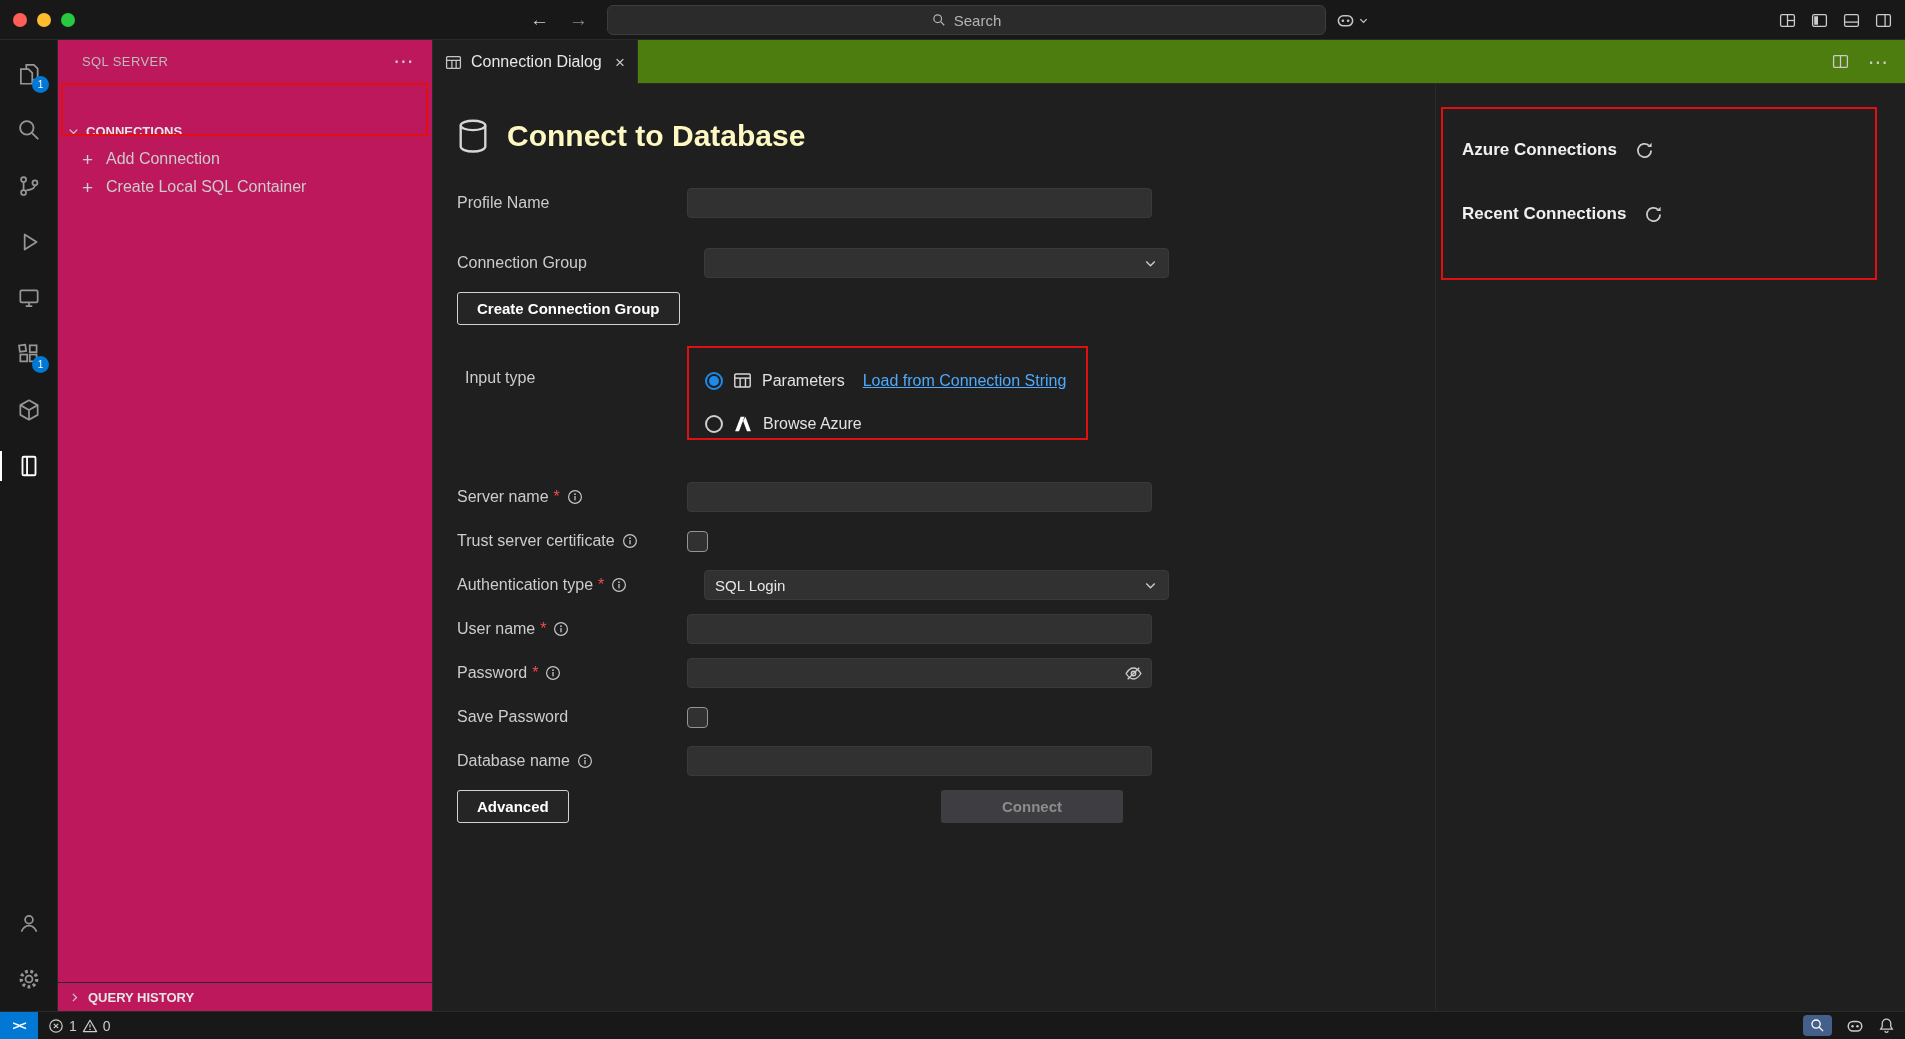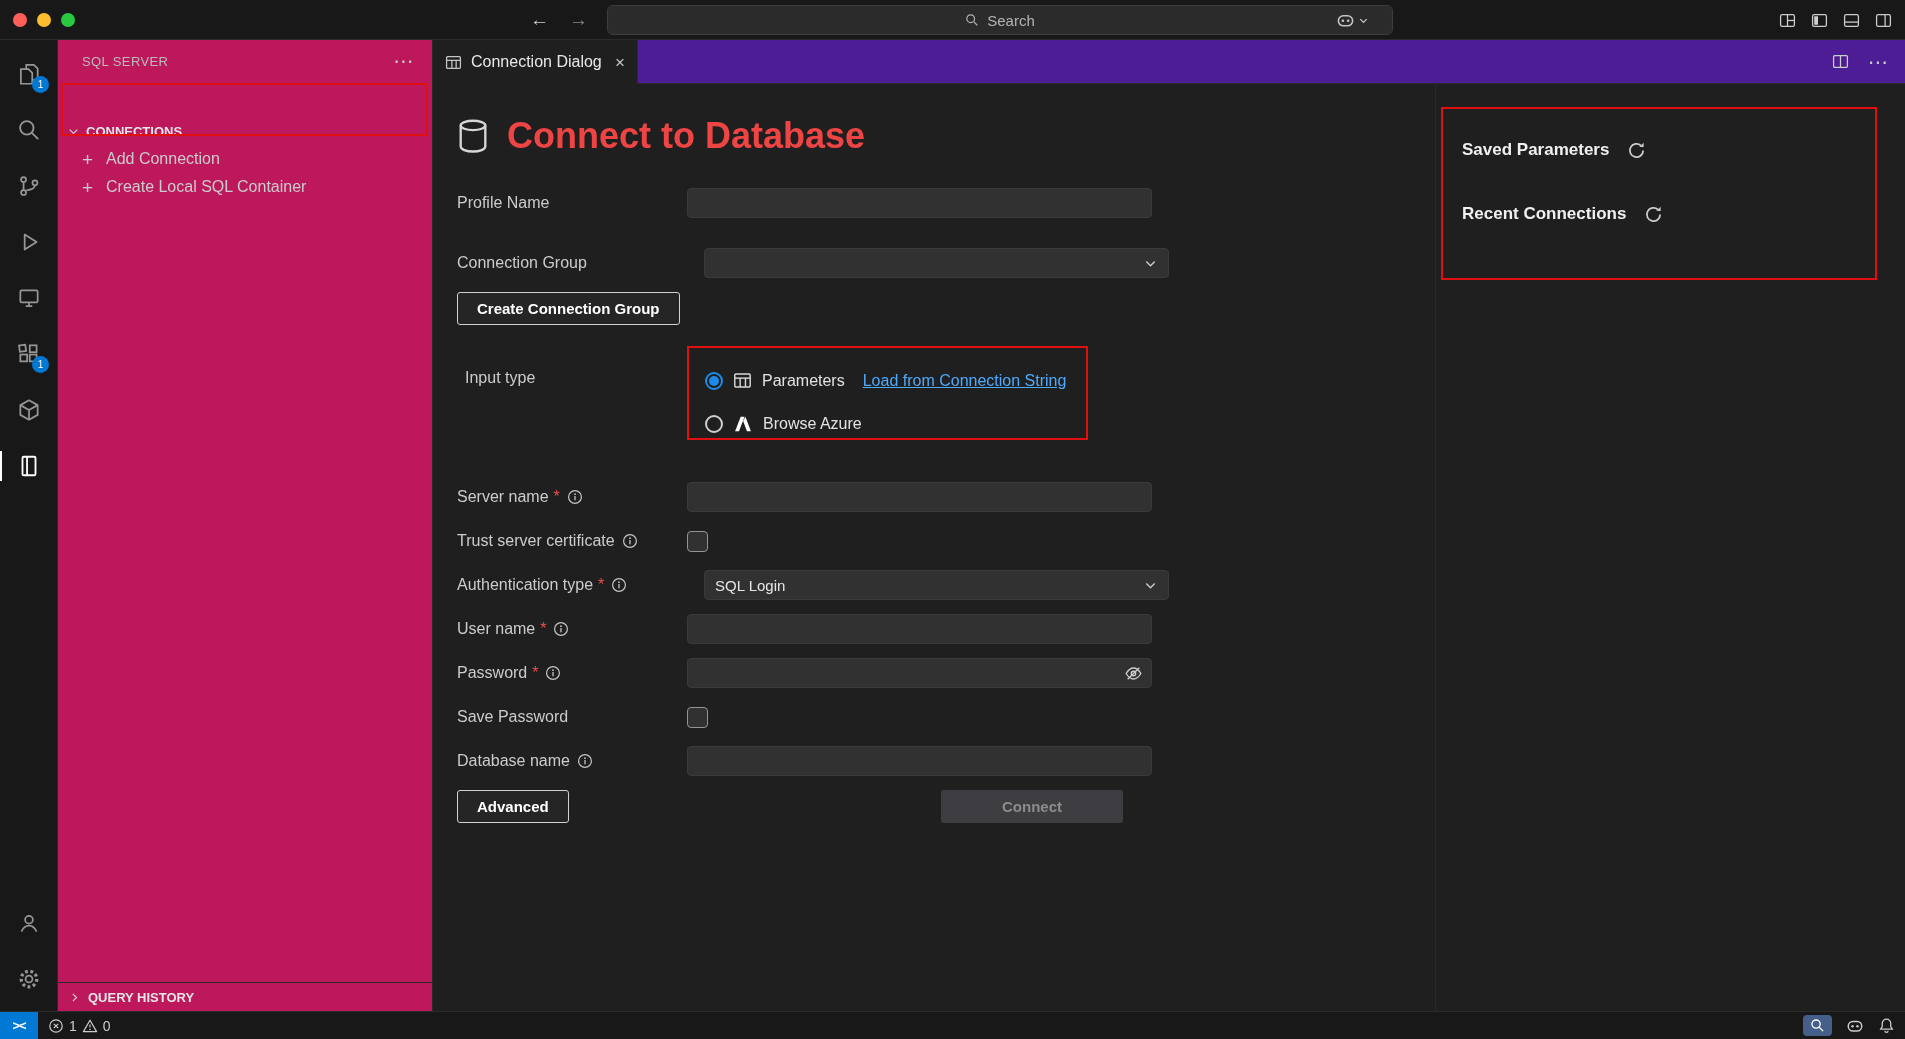--- a/index.html
+++ b/index.html
@@ -7,21 +7,21 @@
     font-family:"Liberation Sans","DejaVu Sans",sans-serif; color:#cccccc; }
   .window { position:relative; width:1905px; height:1039px; display:flex; flex-direction:column; background:#1f1f1f; }
 
   
   .titlebar { height:40px; background:#181818; border-bottom:1px solid #2a2a2a; position:relative; flex:0 0 auto; }
   .traffic { position:absolute; left:13px; top:13px; display:flex; gap:10px; }
   .tl { width:14px; height:14px; border-radius:50%; }
   .tl.red{ background:#ff5f57; } .tl.yellow{ background:#febc2e; } .tl.green{ background:#28c840; }
   .nav-arrows { position:absolute; left:530px; top:0; height:40px; display:flex; align-items:center; gap:20px; font-size:19px; }
   .nav-arrows .back{ color:#cfcfcf; } .nav-arrows .fwd{ color:#8a8a8a; }
-  .command-center { position:absolute; left:607px; top:5px; width:786px; height:30px; background:#2b2b2b;
+  .command-center { position:absolute; left:607px; top:5px; width:719px; height:30px; background:#2b2b2b;
     border:1px solid #3d3d3d; border-radius:6px; display:flex; align-items:center; justify-content:center; gap:8px;
     color:#b4b4b4; font-size:15px; }
   .tb-copilot { position:absolute; left:1336px; top:0; height:40px; display:flex; align-items:center; gap:3px; color:#c5c5c5; }
   .tb-right { position:absolute; right:13px; top:0; height:40px; display:flex; align-items:center; gap:15px; }
 
   
   .main { display:flex; height:971px; flex:0 0 auto; }
 
   
   .activitybar { width:58px; background:#181818; border-right:1px solid #2a2a2a; display:flex; flex-direction:column; padding-top:6px; }
@@ -38,30 +38,30 @@
   .more-glyph { font-size:20px; color:#cccccc; line-height:1; cursor:pointer; }
   .section-header { height:28px; display:flex; align-items:center; gap:5px; padding-left:8px;
     font-weight:700; font-size:13px; color:#e6e6e6; cursor:pointer;margin-top:35px; }
   .tree-item { height:28px; display:flex; align-items:center; gap:11px; padding-left:22px; font-size:16px; color:#cccccc; cursor:pointer; }
   .plus-glyph { font-size:19px; width:15px; text-align:center; color:#cccccc; line-height:1; }
   .sidebar-bottom { margin-top:auto; border-top:1px solid #2a2a2a; height:29px; display:flex; align-items:center; gap:7px;
     padding-left:10px; font-weight:700; font-size:13px; color:#e6e6e6; cursor:pointer; }
 
   
   .editor-col { flex:1; display:flex; flex-direction:column; background:#1f1f1f; min-width:0; }
-  .tabbar { height:44px; background:#4c1d95; border-bottom:1px solid #2a2a2a; display:flex; align-items:stretch; }
+  .tabbar { height:44px; background:#4d7c0f; border-bottom:1px solid #2a2a2a; display:flex; align-items:stretch; }
   .tab { height:44px; width:205px; background:#1f1f1f; display:flex; align-items:center; gap:9px; padding:0 12px;
     border-right:1px solid #2a2a2a; font-size:16px; color:#e8e8e8; cursor:pointer; }
   .tab-close { margin-left:auto; color:#c5c5c5; font-size:17px; line-height:1; cursor:pointer; }
   .tab-actions { margin-left:auto; display:flex; align-items:center; gap:19px; padding-right:17px; }
 
   .editor-content { flex:1; display:flex; min-height:0; }
   .dialog-main { width:1003px; flex:0 0 auto; border-right:1px solid #2a2a2a; padding:30px 0 0 24px; }
   .dlg-title { display:flex; align-items:center; gap:18px; height:44px; margin-bottom:30px; }
-  .dlg-title h1 { font-size:36px; font-weight:600; color:#ef4444; }
+  .dlg-title h1 { font-size:30px; font-weight:600; color:#fef9c3; }
 
   .frow { display:flex; align-items:center; min-height:30px; margin-bottom:14px; }
   .flabel { width:230px; flex:0 0 auto; display:flex; align-items:center; gap:7px; font-size:16px; color:#cccccc; }
   .req { color:#f14c4c; margin-left:-2px; }
   .mb30 { margin-bottom:30px; } .mb36 { margin-bottom:36px; } .mb40 { margin-bottom:40px; } .mb22 { margin-bottom:22px; }
 
   .tinput { width:465px; height:30px; background:#313131; border:1px solid #3a3a3a; border-radius:4px;
     color:#e6e6e6; font-size:15px; padding:0 34px 0 10px; outline:none; font-family:inherit; }
   .tinput.noicon { padding-right:10px; }
   .input-wrap { position:relative; width:465px; }
@@ -505,21 +505,21 @@
 
 
           <div class="btn-row">
             <button class="btn-secondary">Advanced</button>
             <button class="btn-disabled">Connect</button>
           </div>
         </div>
 
         <div class="right-rail">
           <div class="rail-row">
-            <span class="rail-label">Saved Parameters</span>
+            <span class="rail-label">Azure Connections</span>
             <span class="refresh-btn">
               <svg width="19" height="19" viewBox="0 0 16 16">
                   <path d="M13.6 8a5.6 5.6 0 1 1-1.9-4.2" fill="none" stroke="#cccccc" stroke-width="1.5"></path>
                   <path d="M14 1.4v3.6h-3.6z" fill="#cccccc"></path>
                 </svg>
             </span>
           </div>
           <div class="rail-row">
             <span class="rail-label">Recent Connections</span>
             <span class="refresh-btn">

